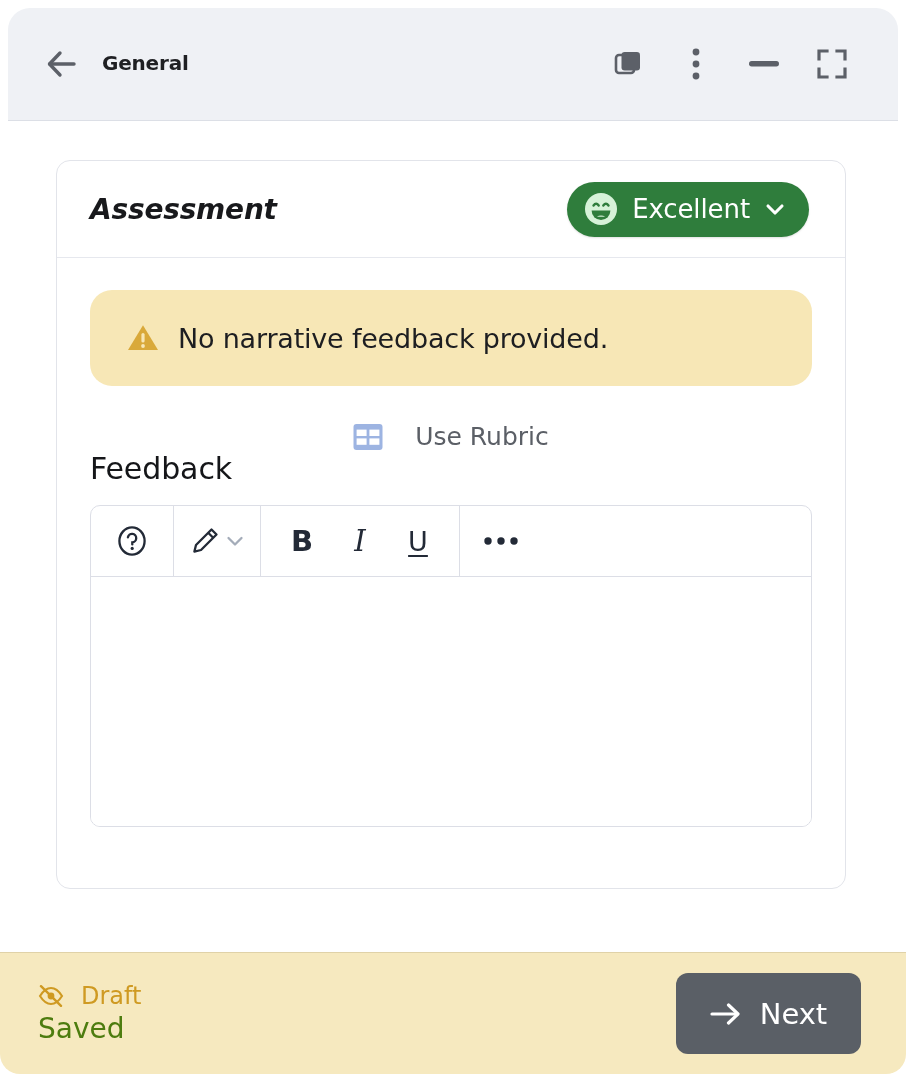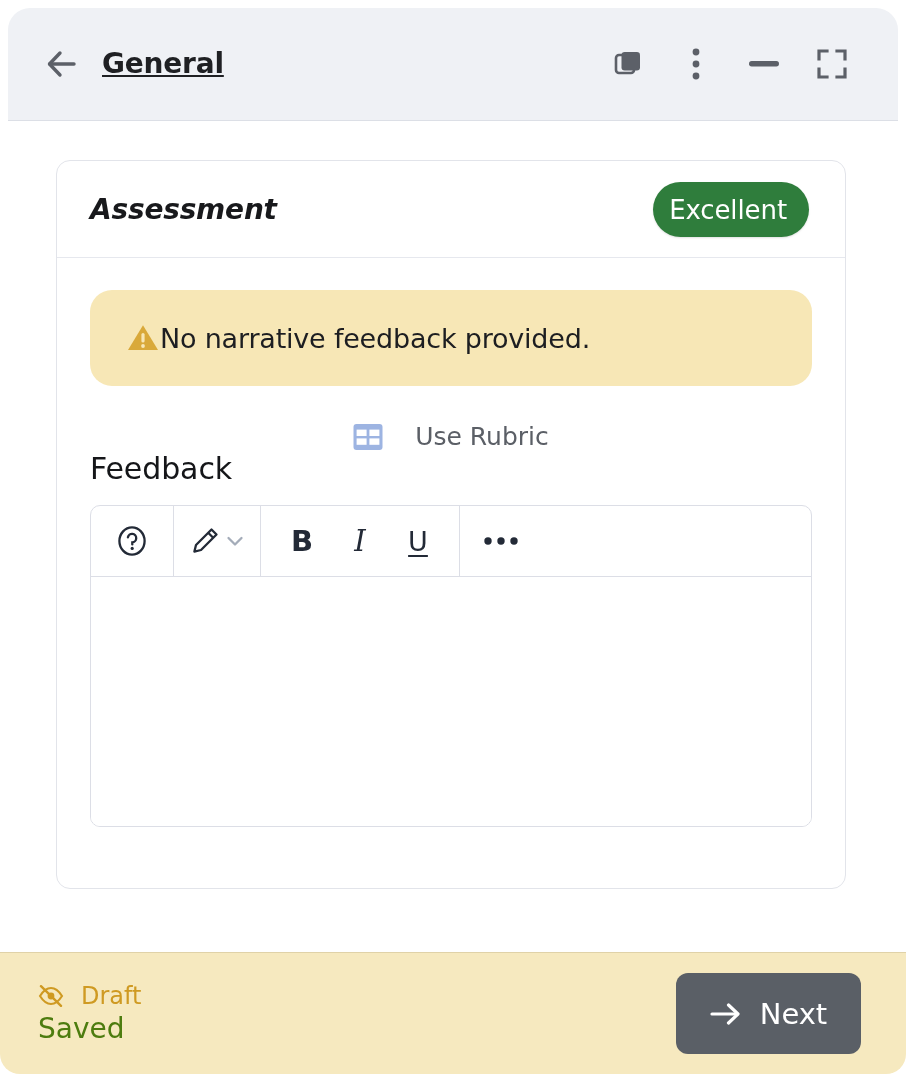--- a/index.html
+++ b/index.html
@@ -49,26 +49,25 @@
 
   .header-titles {
     flex: 1 1 auto;
     display: flex;
     flex-direction: column;
     justify-content: center;
     min-width: 0;
   }
 
   .header-title {
-    font-size: 28px;
+    font-size: 20px;
     font-weight: bold;
     color: #1f2023;
     line-height: 1.16;
     letter-spacing: -0.2px;
-    text-decoration: underline;
   }
 
   .header-subtitle {
     font-size: 21px;
     color: #62666e;
     line-height: 1.3;
     margin-top: 2px;
   }
 
   .header-actions {
@@ -122,41 +121,41 @@
     display: flex;
     align-items: center;
     gap: 13px;
     background: #2f7d3c;
     color: #ffffff;
     border-radius: 999px;
     height: 55px;
     padding: 0 22px 0 16px;
     cursor: pointer;
     box-shadow: 0 1px 2px rgba(0,0,0,0.12);
-    flex-direction: column;
   }
 
   .grade-pill-label {
     font-size: 26px;
     letter-spacing: -0.1px;
     white-space: nowrap;
   }
 
   .card-body {
     padding: 32px 33px 0 33px;
   }
 
   
   .warn-banner {
     background: #f7e7b6;
     border-radius: 22px;
     height: 96px;
     display: flex;
     align-items: center;
     padding-left: 36px;
+    gap: 18px;
   }
 
   .warn-text {
     font-size: 27px;
     color: #1d1e21;
     letter-spacing: -0.2px;
   }
 
   
   .rubric-row {

